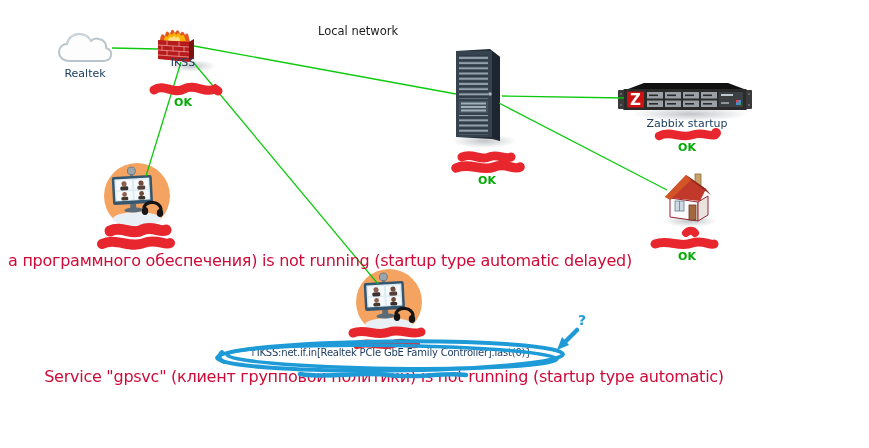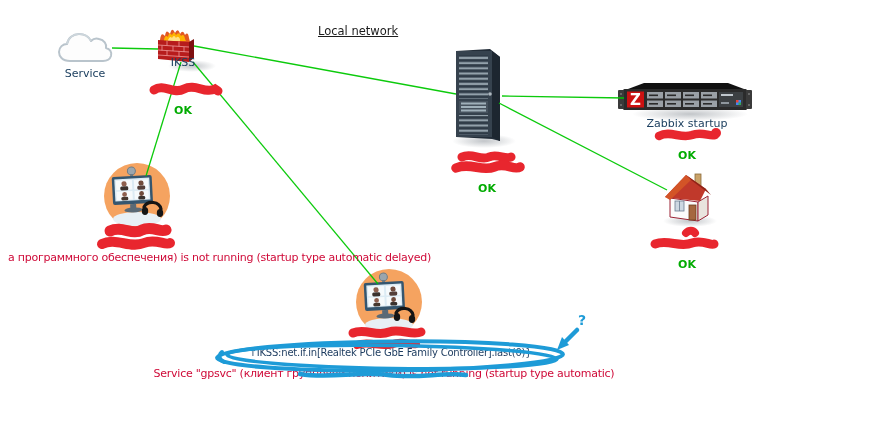--- a/index.html
+++ b/index.html
@@ -2,23 +2,23 @@
 <html><head>
 <meta charset="utf-8">
 <style>
   html,body{margin:0;padding:0;background:#fff;}
   .canvas{position:relative;width:869px;height:448px;background:#ffffff;
           font-family:"DejaVu Sans",sans-serif;overflow:hidden;}
   .layer{position:absolute;left:0;top:0;width:869px;height:448px;pointer-events:none;}
   .node{position:absolute;}
   .lbl{position:absolute;white-space:nowrap;font-size:11px;color:#1d4060;}
   .center{transform:translateX(-50%);}
-  .ok{color:#00ab00;font-weight:600;margin-top:8px;}
-  .title{font-size:11.5px;color:#1c1c1c;text-decoration:underline;}
-  .trigger{position:absolute;white-space:nowrap;font-size:11px;color:#cf0a38;letter-spacing:-0.25px;}
+  .ok{color:#00ab00;font-weight:600;}
+  .title{font-size:11.5px;color:#1c1c1c;}
+  .trigger{position:absolute;white-space:nowrap;font-size:16px;color:#cf0a38;letter-spacing:-0.25px;}
   .item-expr{position:absolute;white-space:nowrap;font-size:10px;color:#1b3a5e;letter-spacing:-0.2px;}
   .qmark{position:absolute;font-size:14px;font-weight:bold;color:#1e9bd7;}
   svg{display:block;}
 </style>
 </head>
 <body>
 
 <div class="canvas">
 
   <svg class="layer" style="z-index:0">
@@ -209,21 +209,21 @@
       <line x1="194" y1="46" x2="456" y2="94"></line>
       <line x1="181" y1="62" x2="146" y2="176"></line>
       <line x1="193" y1="62" x2="378" y2="284"></line>
       <line x1="502" y1="96" x2="624" y2="98"></line>
       <line x1="499" y1="103" x2="667" y2="190"></line>
     </g>
   </svg>
 
   <div class="lbl title" style="left:318px;top:24px;z-index:3">Local network</div>
 
-  <div class="lbl center" style="left:85px;top:67px;z-index:3">Service</div>
+  <div class="lbl center" style="left:85px;top:67px;z-index:3">Realtek</div>
 
   <div class="lbl center" style="left:183px;top:56px;z-index:3">IKSS</div>
   <div class="lbl center ok" style="left:183px;top:96px;z-index:3">OK</div>
 
   <div class="lbl center ok" style="left:487px;top:174px;z-index:3">OK</div>
 
   <div class="lbl center" style="left:687px;top:117px;z-index:3">Zabbix startup</div>
   <div class="lbl center ok" style="left:687px;top:141px;z-index:3">OK</div>
 
   <div class="lbl center ok" style="left:687px;top:250px;z-index:3">OK</div>

